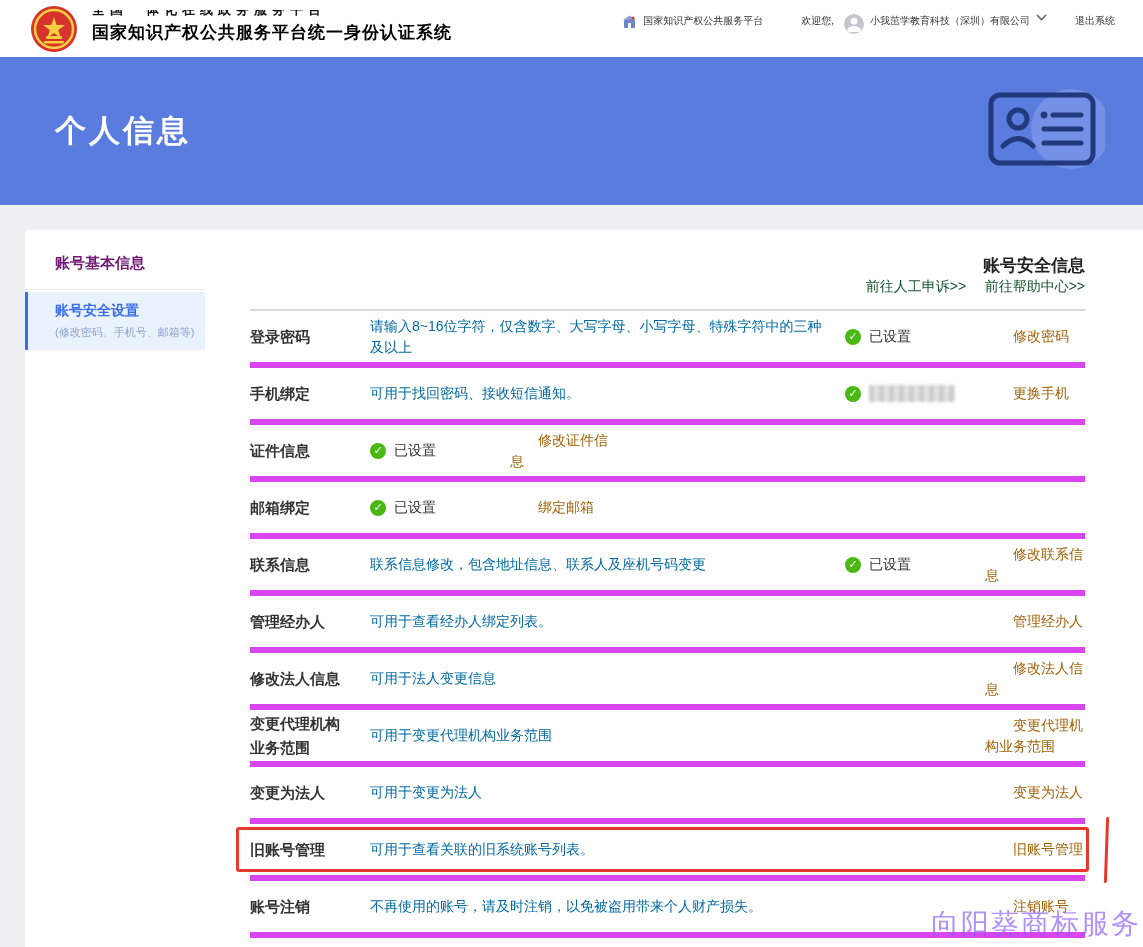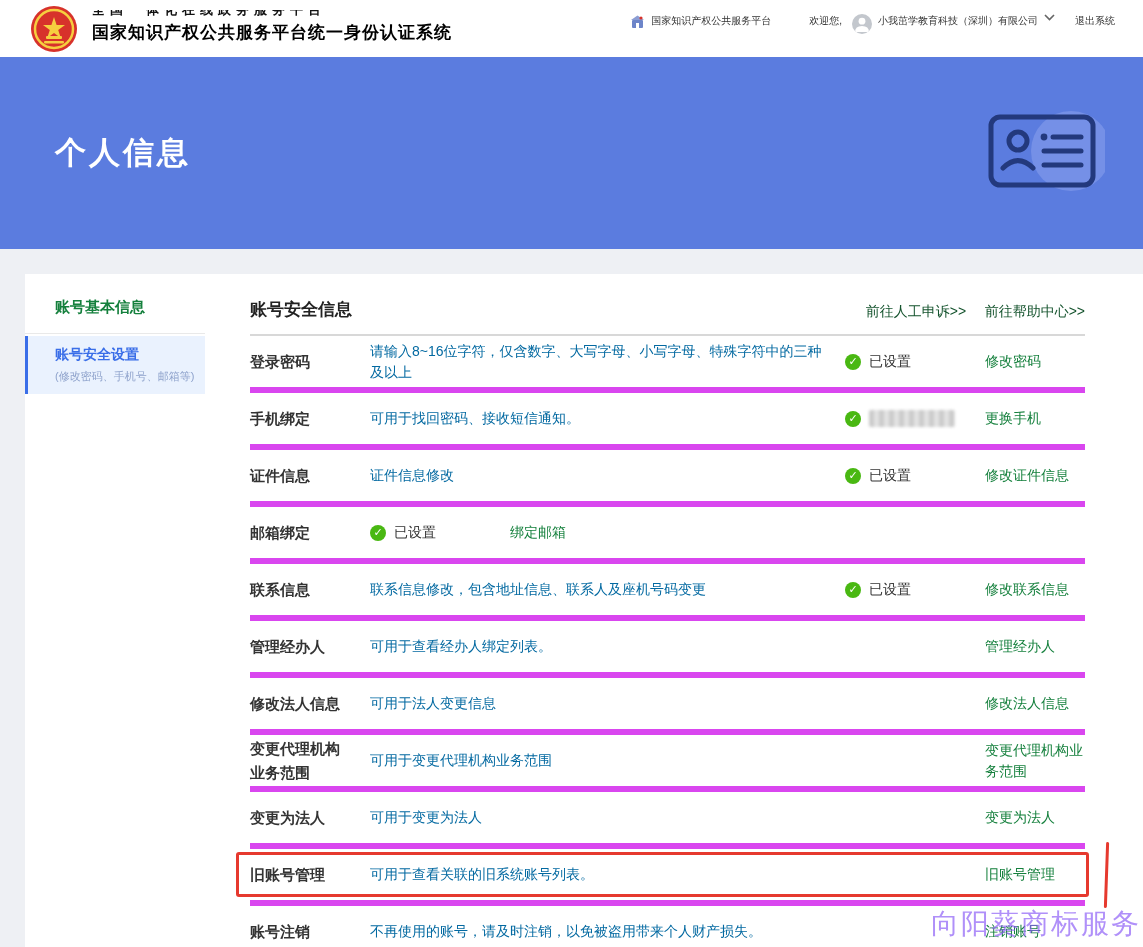--- a/index.html
+++ b/index.html
@@ -39,64 +39,65 @@
   }
   .header-right .plat-icon { margin-right: 6px; display: inline-flex; }
   .header-right a { color: #333; text-decoration: none; cursor: pointer; }
   .hr-gap { width: 38px; }
   .avatar {
     width: 20px; height: 20px; border-radius: 50%;
     background: #c3c7cd; display: inline-flex; align-items: center; justify-content: center;
     margin: 0 6px 0 10px; overflow: hidden;
   }
   .caret { margin: 0 0 0 6px; display: inline-flex; }
-  .logout { margin-left: 20px; }
+  .logout { margin-left: 28px; }
   
   .banner {
     position: relative;
-    height: 192px;
+    height: 148px;
     background: #5b7cdf;
     display: flex; align-items: center;
   }
   .banner h1 {
     margin: 0 0 0 55px;
     color: #fff; font-size: 31px; letter-spacing: 3px;
   }
   .banner-icon { position: absolute; right: 38px; top: 50%; transform: translateY(-50%); }
   
   .card {
     margin: 25px 0 0 25px;
     width: 1118px;
     min-height: 740px;
     background: #fff;
     display: flex;
   }
   .sidebar { width: 180px; flex: 0 0 180px; }
   .side-item-basic {
     padding: 24px 0 16px 30px;
-    font-weight: bold; font-size: 15px; color: #15803d;
+    font-weight: bold; font-size: 15px; color: #701a75;
     border-bottom: 1px solid #e9e9e9;
     cursor: pointer;
     font-family: Liberation Mono, monospace;
   }
   .side-item-active {
     margin-top: 2px;
     padding: 10px 8px 10px 27px;
     border-left: 3px solid #3a6ee8;
     background: #eaf2fe;
     cursor: pointer;
   }
   .side-label { color: #3a6ee8; font-weight: bold; font-size: 14px; }
   .side-sub { color: #8fa3cc; font-size: 11px; margin-top: 5px; }
   
   .content { flex: 1; padding: 0 58px 20px 45px; }
   .content-head {
     display: flex; justify-content: space-between; align-items: flex-end;
     padding: 24px 0 13px;
     border-bottom: 2px solid #d8d8d8;
+    flex-direction: column;
   }
   .content-head h2 { margin: 0; font-size: 17px; color: #222; }
   .head-links a {
     color: #14532d; font-size: 14px; text-decoration: none;
     margin-left: 14px; cursor: pointer;
   }
   .row {
     display: flex; align-items: center;
     min-height: 57px;
     border-bottom: 6px solid #d946ef;
@@ -118,21 +119,21 @@
     font-size: 11px; font-weight: bold;
     display: inline-flex; align-items: center; justify-content: center;
     flex: 0 0 auto;
   }
   .masked {
     width: 86px; height: 17px; border-radius: 2px;
     background-image: repeating-linear-gradient(90deg, #cbcbcb 0 5px, #e3e3e3 5px 10px);
     filter: blur(1.5px);
   }
   .c-action { width: 100px; min-width: 100px; font-size: 14px; line-height: 1.5; }
-  .c-action a { color: #15803d; text-decoration: none; cursor: pointer; }
+  .c-action a { color: #a16207; text-decoration: none; cursor: pointer; margin-left: 28px; }
   .row.highlighted::before {
     content: ""; position: absolute;
     left: -14px; right: -4px; top: 3px; bottom: 3px;
     border: 3px solid #e6392e; border-radius: 3px;
     pointer-events: none;
   }
   .row.highlighted::after {
     content: ""; position: absolute;
     right: -23px; top: -7px; width: 3px; height: 66px;
     background: #e6392e; border-radius: 3px; transform: rotate(2deg);
@@ -250,21 +251,20 @@
 
       <span class="masked"></span>
     </div>
     <div class="c-action">
       <a>更换手机</a>
     </div>
   </div>
 
   <div class="row">
     <div class="c-label">证件信息</div>
-    <div class="c-desc">证件信息修改</div>
     <div class="c-status">
       <span class="check">✓</span>
       <span class="status-text">已设置</span>
 
     </div>
     <div class="c-action">
       <a>修改证件信息</a>
     </div>
   </div>
 

